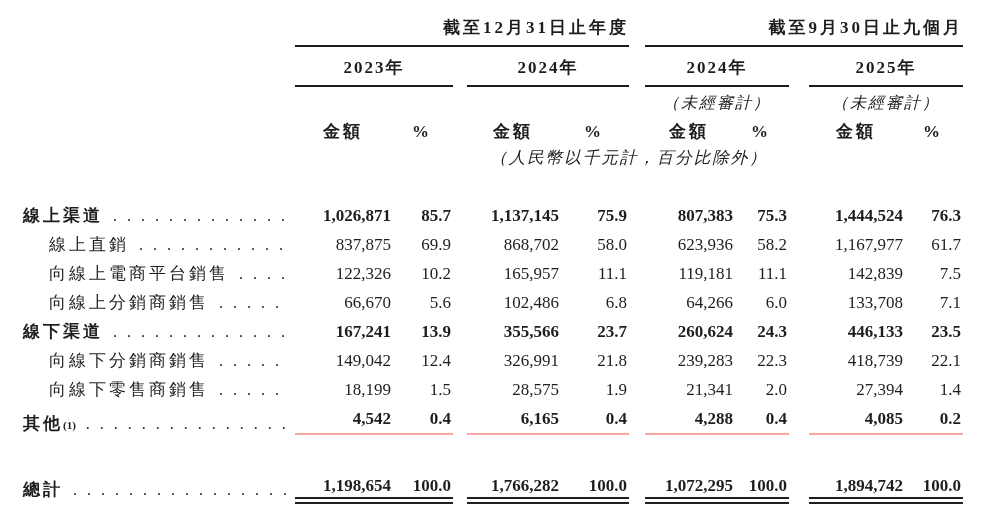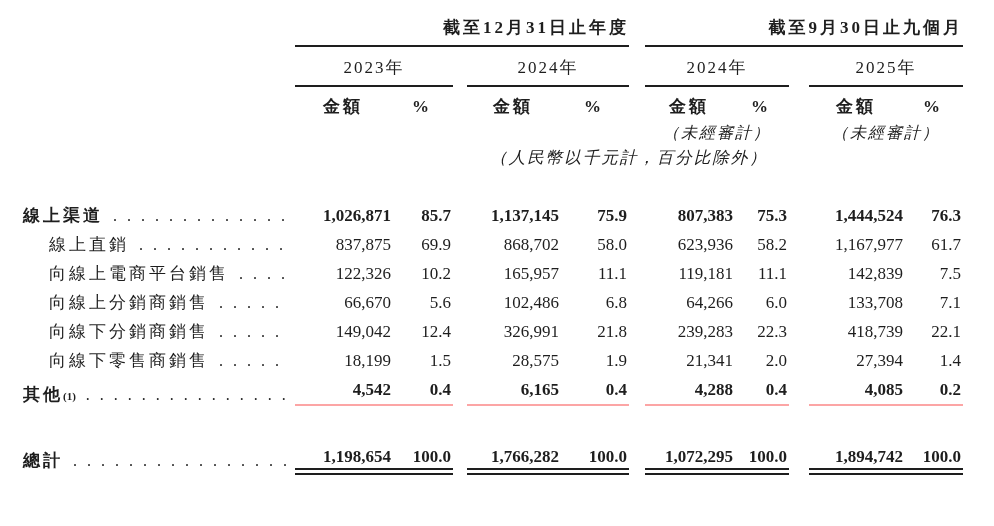--- a/index.html
+++ b/index.html
@@ -10,21 +10,21 @@
   }
   .wrap{padding:14px 18px 0 23px;}
   table{border-collapse:collapse;table-layout:fixed;width:940px;}
   td{padding:0;font-size:17px;vertical-align:bottom;line-height:1.2;}
   
   .group{
     text-align:right;font-weight:700;letter-spacing:3px;
     border-bottom:2px solid #1e1e1e;padding-bottom:7px;padding-top:4px;
   }
   .year{
-    text-align:center;font-weight:400;letter-spacing:2px;
+    text-align:center;font-weight:700;letter-spacing:2px;
     border-bottom:2px solid #1e1e1e;padding-bottom:6px;padding-top:11px;
   }
   .ch{font-weight:700;text-align:center;padding-top:10px;letter-spacing:3px;}
   .unaud{
     font-style:italic;text-align:center;font-size:16px;letter-spacing:2px;
     padding-top:6px;
   }
   .note{
     font-style:italic;text-align:center;font-size:16.5px;letter-spacing:2px;
     padding-top:6px;padding-bottom:2px;
@@ -77,41 +77,41 @@
         <td colspan="2" class="year">2023年</td>
         <td class="sp"></td>
         <td colspan="2" class="year">2024年</td>
         <td class="sp"></td>
         <td colspan="2" class="year">2024年</td>
         <td class="sp"></td>
         <td colspan="2" class="year">2025年</td>
       </tr>
       <tr>
         <td></td>
-        <td class="ch">金額</td>
-        <td class="ch">%</td>
-        <td class="sp"></td>
-        <td class="ch">金額</td>
-        <td class="ch">%</td>
-        <td class="sp"></td>
-        <td class="ch">金額</td>
-        <td class="ch">%</td>
-        <td class="sp"></td>
-        <td class="ch">金額</td>
-        <td class="ch">%</td>
-      </tr>
-      <tr>
-        <td></td>
         <td colspan="2"></td>
         <td class="sp"></td>
         <td colspan="2"></td>
         <td class="sp"></td>
         <td colspan="2" class="unaud">（未經審計）</td>
         <td class="sp"></td>
         <td colspan="2" class="unaud">（未經審計）</td>
+      </tr>
+      <tr>
+        <td></td>
+        <td class="ch">金額</td>
+        <td class="ch">%</td>
+        <td class="sp"></td>
+        <td class="ch">金額</td>
+        <td class="ch">%</td>
+        <td class="sp"></td>
+        <td class="ch">金額</td>
+        <td class="ch">%</td>
+        <td class="sp"></td>
+        <td class="ch">金額</td>
+        <td class="ch">%</td>
       </tr>
       <tr>
         <td></td>
         <td colspan="11" class="note">（人民幣以千元計，百分比除外）</td>
       </tr>
       <tr class="gap-row">
           <td colspan="12"></td>
         </tr>
     </thead>
     <tbody id="rows-body">
@@ -183,20 +183,39 @@
           <td class="num pct">5.6</td>
           <td class="sp"></td>
           <td class="num amt">102,486</td>
           <td class="num pct">6.8</td>
           <td class="sp"></td>
           <td class="num amt">64,266</td>
           <td class="num pct">6.0</td>
           <td class="sp"></td>
           <td class="num amt">133,708</td>
           <td class="num pct">7.1</td>
+        </tr>
+        <tr class="data-row bold">
+          <td class="label-cell">
+            <div class="lrow">
+              <span class="lbl">線下渠道</span>
+              <span class="leader"></span>
+            </div>
+          </td>
+          <td class="num amt">167,241</td>
+          <td class="num pct">13.9</td>
+          <td class="sp"></td>
+          <td class="num amt">355,566</td>
+          <td class="num pct">23.7</td>
+          <td class="sp"></td>
+          <td class="num amt">260,624</td>
+          <td class="num pct">24.3</td>
+          <td class="sp"></td>
+          <td class="num amt">446,133</td>
+          <td class="num pct">23.5</td>
         </tr>
         <tr class="data-row">
           <td class="label-cell indent">
             <div class="lrow">
               <span class="lbl">向線下分銷商銷售</span>
               <span class="leader"></span>
             </div>
           </td>
           <td class="num amt">149,042</td>
           <td class="num pct">12.4</td>

